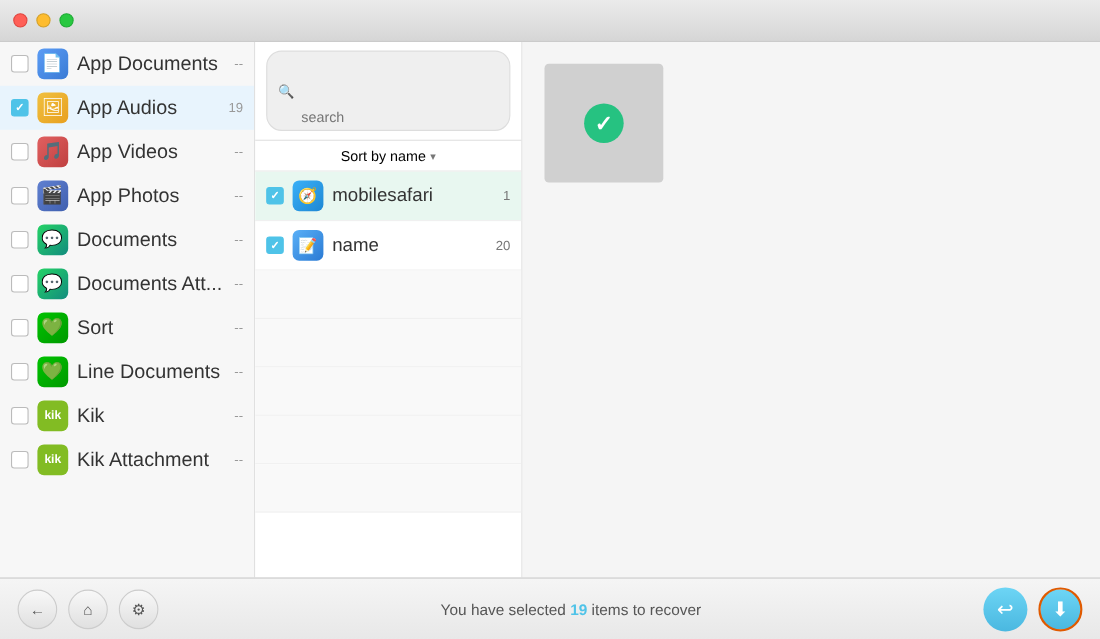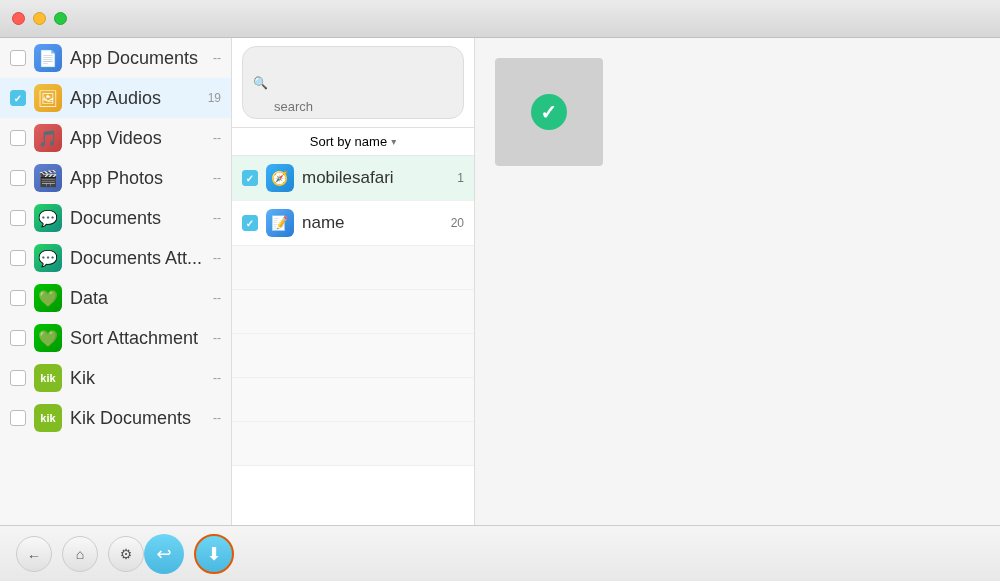--- a/index.html
+++ b/index.html
@@ -368,42 +368,42 @@
       <div class="sidebar-item">
         <div class="sidebar-item-checkbox"></div>
         <div class="app-icon icon-whatsapp">💬</div>
         <span class="sidebar-item-name">Documents Att...</span>
         <span class="sidebar-item-count">--</span>
       </div>
 
       <div class="sidebar-item">
         <div class="sidebar-item-checkbox"></div>
         <div class="app-icon icon-line">💚</div>
-        <span class="sidebar-item-name">Data</span>
+        <span class="sidebar-item-name">Sort</span>
         <span class="sidebar-item-count">--</span>
       </div>
 
       <div class="sidebar-item">
         <div class="sidebar-item-checkbox"></div>
         <div class="app-icon icon-line">💚</div>
-        <span class="sidebar-item-name">Sort Attachment</span>
+        <span class="sidebar-item-name">Line Documents</span>
         <span class="sidebar-item-count">--</span>
       </div>
 
       <div class="sidebar-item">
         <div class="sidebar-item-checkbox"></div>
         <div class="app-icon icon-kik" style="font-size:11px; font-weight:bold;">kik</div>
         <span class="sidebar-item-name">Kik</span>
         <span class="sidebar-item-count">--</span>
       </div>
 
       <div class="sidebar-item">
         <div class="sidebar-item-checkbox"></div>
         <div class="app-icon icon-kik" style="font-size:11px; font-weight:bold;">kik</div>
-        <span class="sidebar-item-name">Kik Documents</span>
+        <span class="sidebar-item-name">Kik Attachment</span>
         <span class="sidebar-item-count">--</span>
       </div>
 
     </div>
   </div>
 
   <div class="middle-panel">
     <div class="search-bar">
       <div class="search-input-wrapper">
         <span class="search-icon-unicode">🔍</span>
@@ -453,20 +453,23 @@
       <span>←</span>
     </div>
     <div class="nav-btn">
       <span>⌂</span>
     </div>
     <div class="nav-btn">
       <span>⚙</span>
     </div>
   </div>
 
+  <div class="status-text">
+    <span>You have selected </span><span class="status-count">19</span><span> items to recover</span>
+  </div>
 
   <div class="action-buttons">
     <div class="action-btn restore">
       <span>↩</span>
     </div>
     <div class="action-btn export">
       <span>⬇</span>
     </div>
   </div>
 </div>

